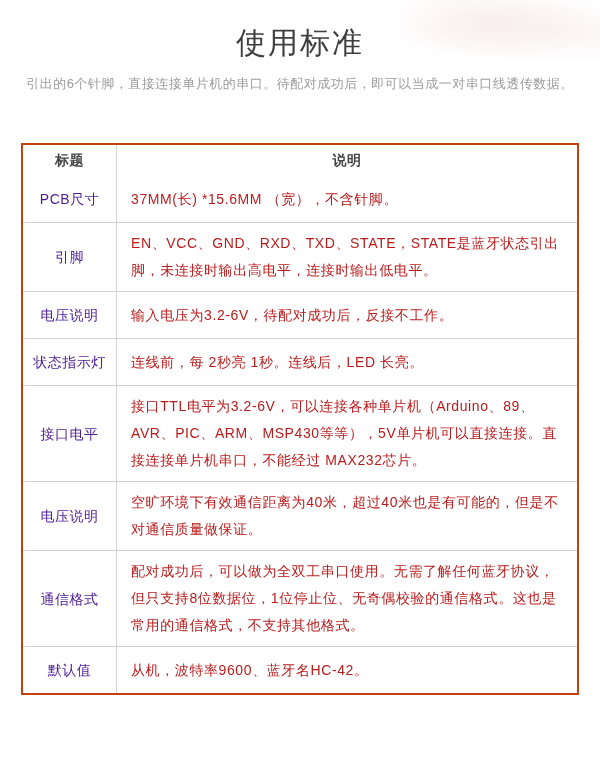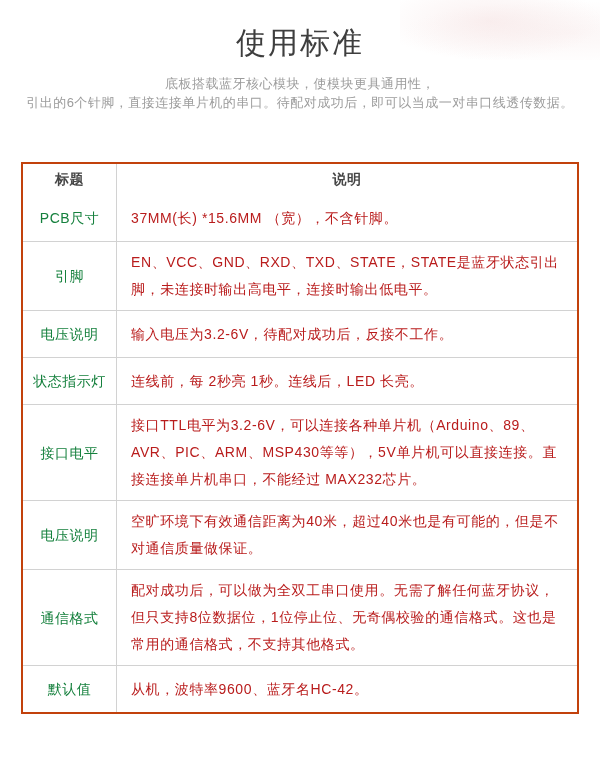--- a/index.html
+++ b/index.html
@@ -61,21 +61,21 @@
     flex: none;
     width: 94px;
     border-right: 1px solid #d2d2d2;
     display: flex;
     align-items: center;
     justify-content: center;
     text-align: right;
     font-size: 14px;
     line-height: 20px;
     letter-spacing: 0.5px;
-    color: #15803d;
+    color: #4c1d95;
     padding: 7px 3px;
     box-sizing: border-box;
     min-height: 46px;
   }
   .t-desc {
     flex: 1;
     display: flex;
     align-items: center;
     font-size: 14px;
     line-height: 27px;
@@ -100,21 +100,20 @@
 </head>
 <body>
 
 <div class="watermark"></div>
 
 <div>
 
   <h1 class="page-title">使用标准</h1>
 
   <div class="subtitle">
-    <div>底板搭载蓝牙核心模块，使模块更具通用性，</div>
     <div>引出的6个针脚，直接连接单片机的串口。待配对成功后，即可以当成一对串口线透传数据。</div>
   </div>
 
   <div class="spec-table">
     <div class="t-row t-head">
       <div class="t-label">标题</div>
       <div class="t-desc">说明</div>
     </div>
     <div>
   <div class="t-row">

